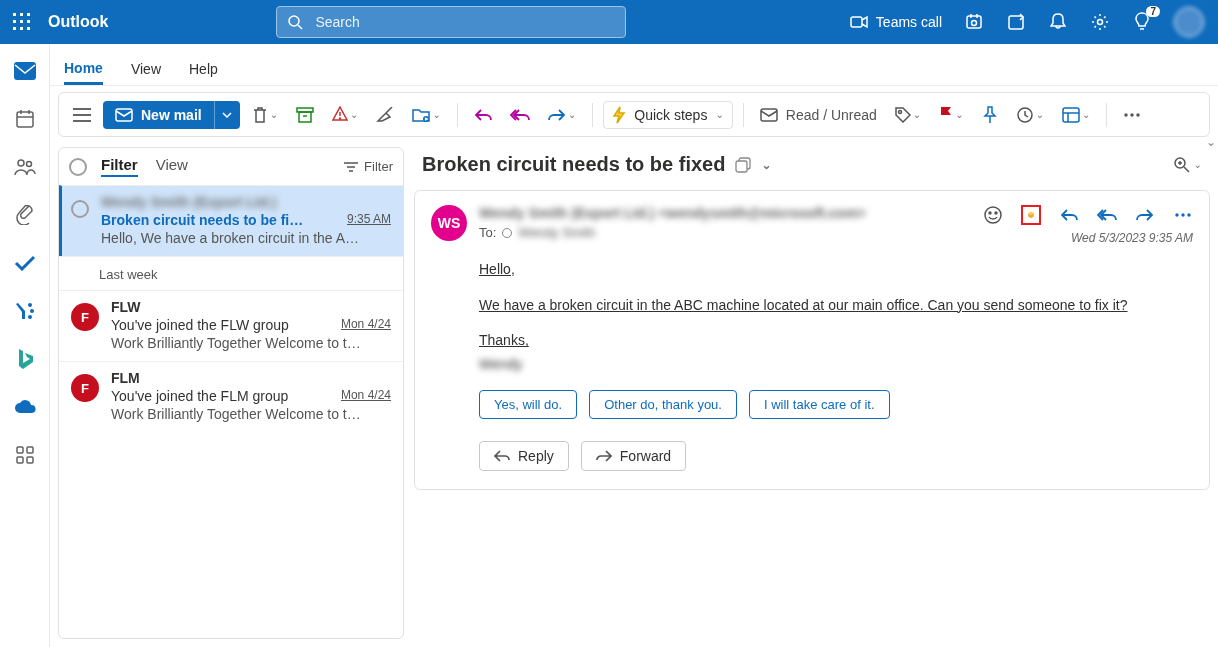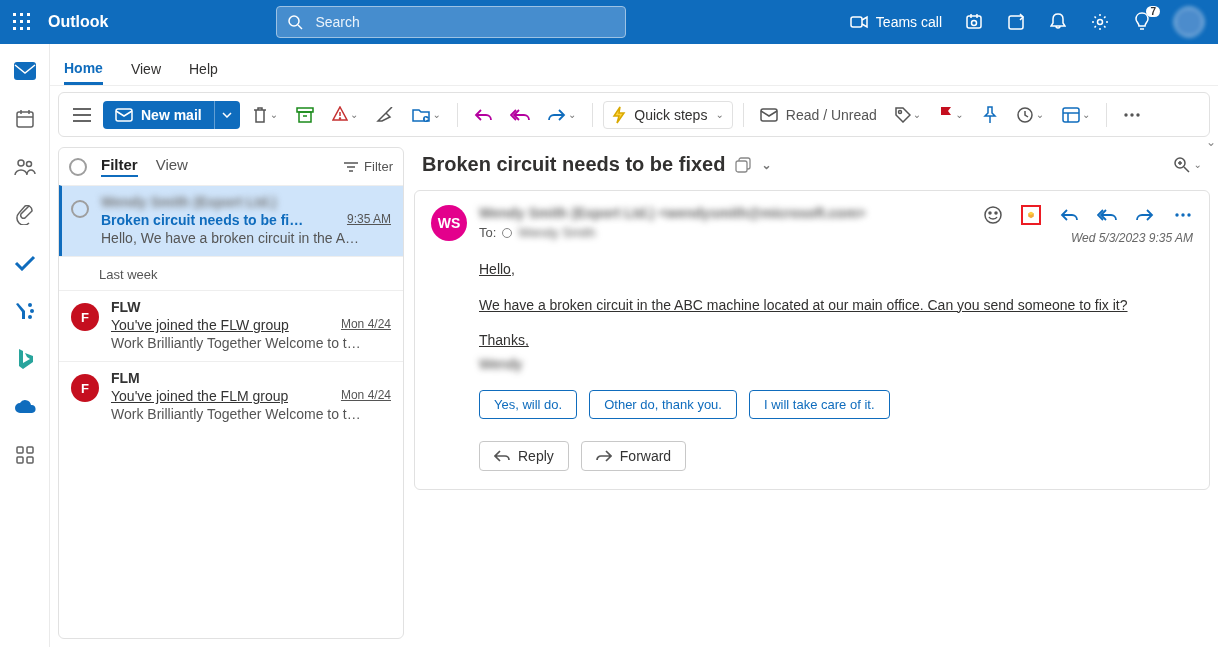--- a/index.html
+++ b/index.html
@@ -60,21 +60,21 @@
   .mitem{padding:8px 12px 10px 12px; display:flex; gap:12px; border-top:1px solid #eee;}
   .mitem.selected{background:#cfe4fa; border-left:3px solid #0f6cbd; padding-left:9px;}
   .avcircle{width:28px;height:28px;border-radius:50%;display:flex;align-items:center;justify-content:center;color:#fff;font-size:13px;font-weight:600;flex-shrink:0;margin-top:4px;}
   .itemcirc{width:18px;height:18px;border:2px solid #9e9e9e;border-radius:50%;flex-shrink:0;margin-top:6px;}
   .mbody{flex:1;min-width:0;}
   .mrow1{display:flex;justify-content:space-between;gap:8px;}
   .sender{font-weight:600;color:#333;white-space:nowrap;overflow:hidden;text-overflow:ellipsis;}
   .sender.blur{filter:blur(3px);color:#777;}
   .mrow2{display:flex;justify-content:space-between;gap:8px;margin-top:2px;}
   .subject{color:#0f6cbd;font-weight:600;white-space:nowrap;overflow:hidden;text-overflow:ellipsis;}
-  .subject.plain{color:#333;font-weight:400;text-decoration:underline;}
+  .subject.plain{color:#333;font-weight:400;}
   .time{color:#555;font-size:12px;white-space:nowrap;text-decoration:underline;}
   .preview{color:#555;margin-top:2px;white-space:nowrap;overflow:hidden;text-overflow:ellipsis;}
   .group-head{padding:10px 12px 8px 40px;color:#555;font-size:13px;border-top:1px solid #eee;background:#fff;}
 
   
   .reading{flex:1;display:flex;flex-direction:column;gap:8px;}
   .reading-top{display:flex;align-items:center;justify-content:space-between;padding:6px 8px;}
   .reading-title{font-size:20px;font-weight:600;display:flex;align-items:center;gap:10px;}
   .reading-title .chev{font-size:12px;}
   .zoom{display:flex;align-items:center;gap:4px;color:#555;cursor:pointer;}

